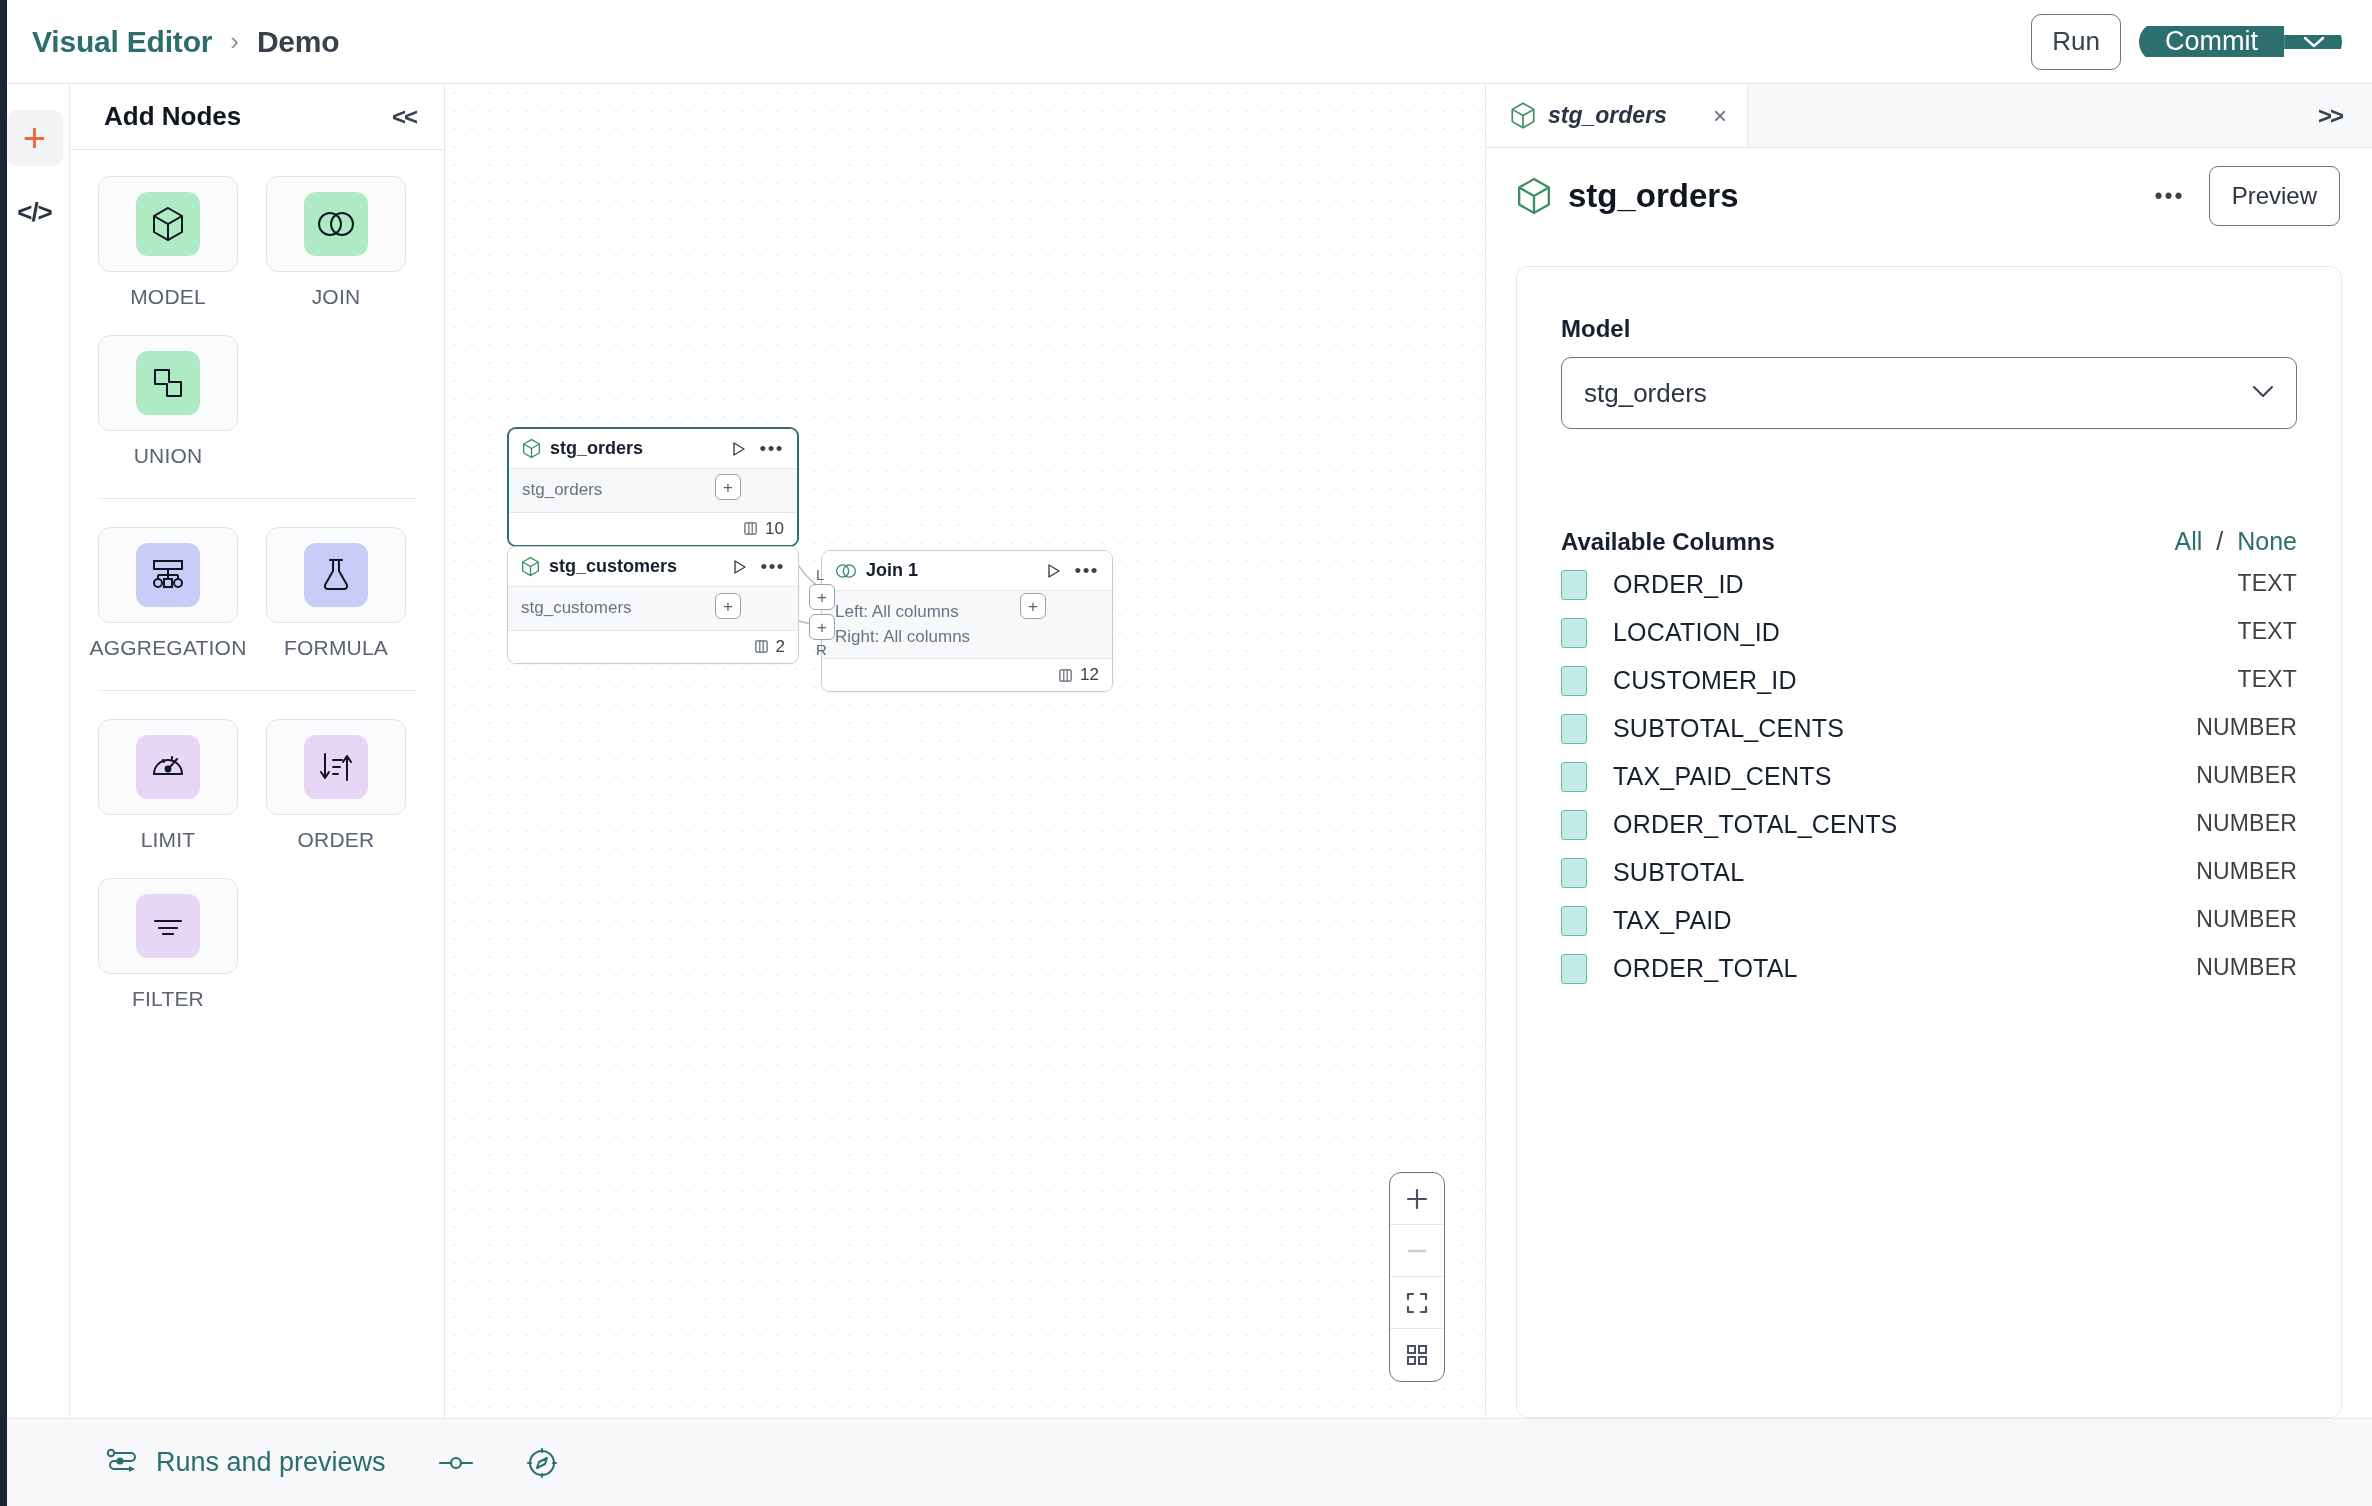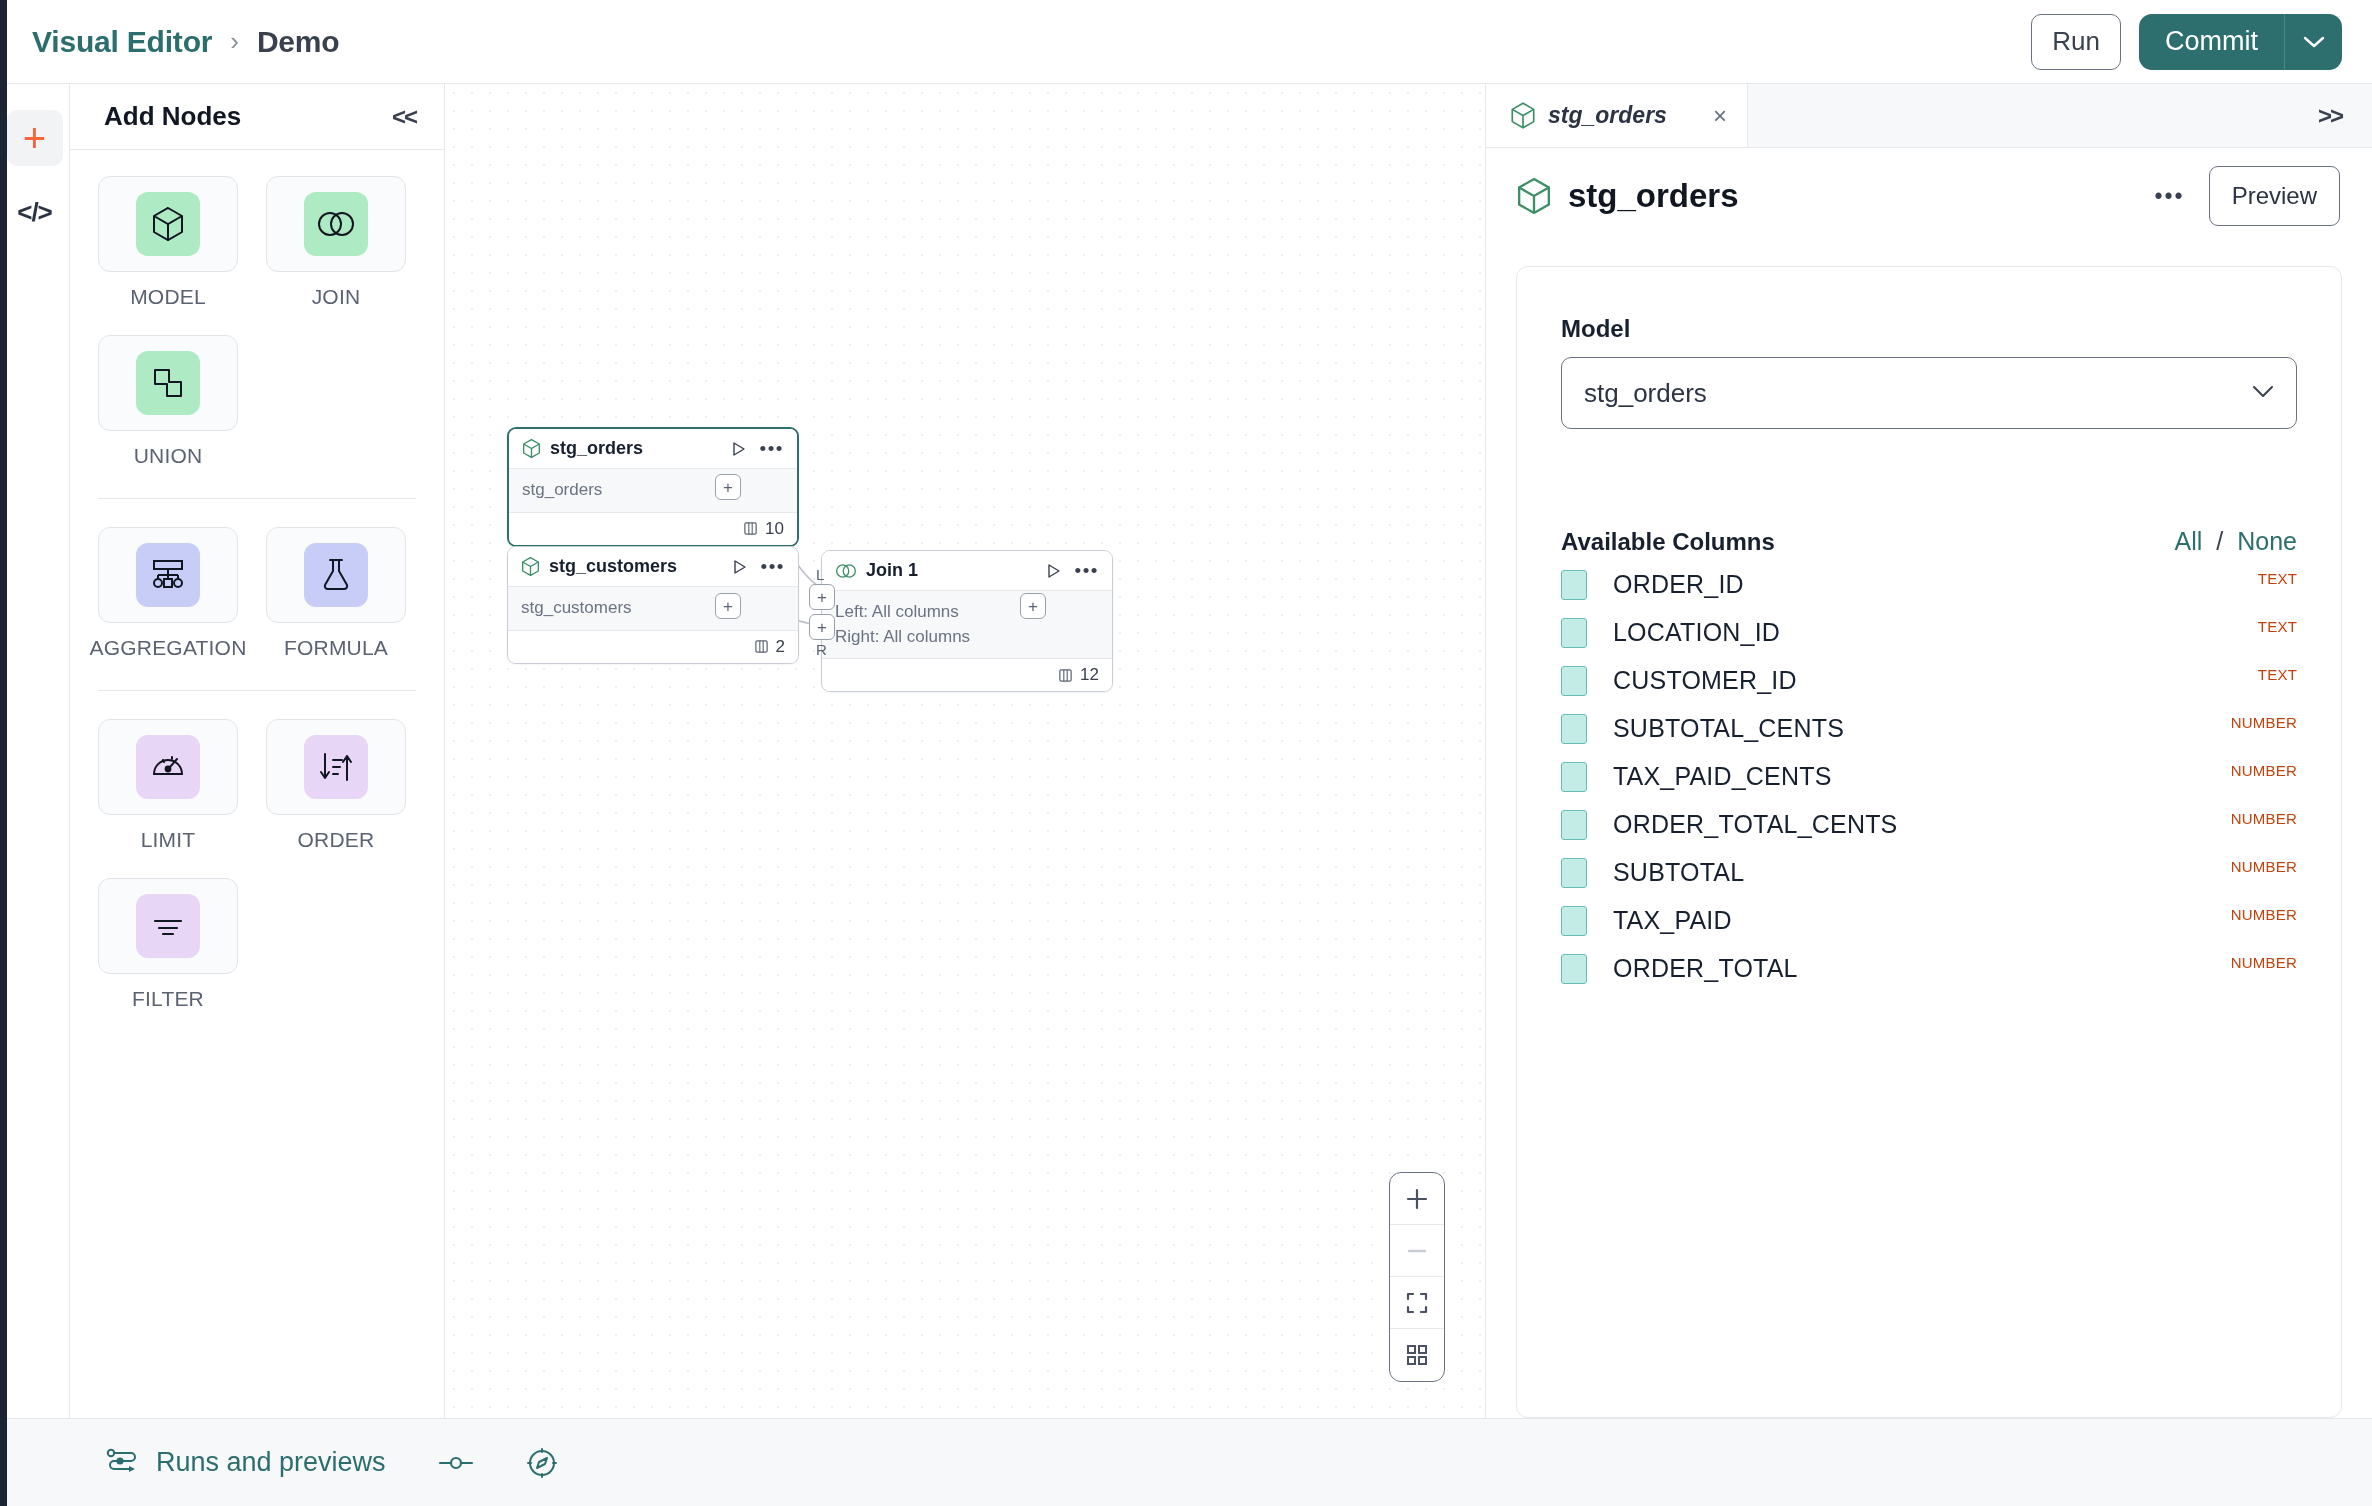--- a/index.html
+++ b/index.html
@@ -33,21 +33,21 @@
   .crumb-sep { font-size: 26px; color: #8a919f; font-weight: 400; }
   .crumb-current { font-size: 30px; font-weight: bold; color: #39414f; letter-spacing: -0.2px; }
   .topbar-right { margin-left: auto; display: flex; align-items: center; gap: 18px; }
   .btn-run {
     height: 56px; min-width: 82px; padding: 0 20px;
     border: 1.5px solid #6b7383; border-radius: 10px;
     background: #ffffff; color: #39414f;
     font-size: 26px; font-family: "Liberation Sans", sans-serif;
     display: flex; align-items: center; justify-content: center; cursor: pointer;
   }
-  .commit-group { display: flex; height: 56px; border-radius: 13px; overflow: hidden; }
+  .commit-group { display: flex; height: 40px; border-radius: 20px; overflow: hidden; align-items: center; }
   .btn-commit {
     background: #2d6e6e; color: #ffffff;
     font-size: 27px; padding: 0 26px;
     display: flex; align-items: center; cursor: pointer;
     border: none; font-family: "Liberation Sans", sans-serif;
   }
   .btn-commit-caret {
     background: #2d6e6e; color: #ffffff; width: 58px;
     display: flex; align-items: center; justify-content: center;
     border-left: 1.5px solid #4c8585; cursor: pointer;
@@ -231,21 +231,21 @@
   .cols-list { flex: 1 1 auto; overflow: hidden; }
   .col-row {
     height: 48px; display: flex; align-items: flex-start; gap: 26px;
     cursor: pointer;
   }
   .col-cb {
     width: 26px; height: 30px; border: 1.5px solid #63bdb4; border-radius: 3px;
     background: #c4ece6; flex: 0 0 26px;
   }
   .col-name { font-size: 25px; color: #16202e; letter-spacing: 0.2px; }
-  .col-type { margin-left: auto; font-size: 15px; color: #c2410c; letter-spacing: 0.2px; }
+  .col-type { margin-left: auto; font-size: 23px; color: #404040; letter-spacing: 0.2px; }
 
   
   .footer {
     height: 88px; flex: 0 0 88px;
     background: #f7f8fa; border-top: 1px solid #e6e8ec;
     display: flex; align-items: center; padding-left: 105px; gap: 52px;
   }
   .foot-item { display: flex; align-items: center; gap: 17px; cursor: pointer; }
   .foot-label { font-size: 27px; color: #2c6e6e; }
   .dark-edge {

